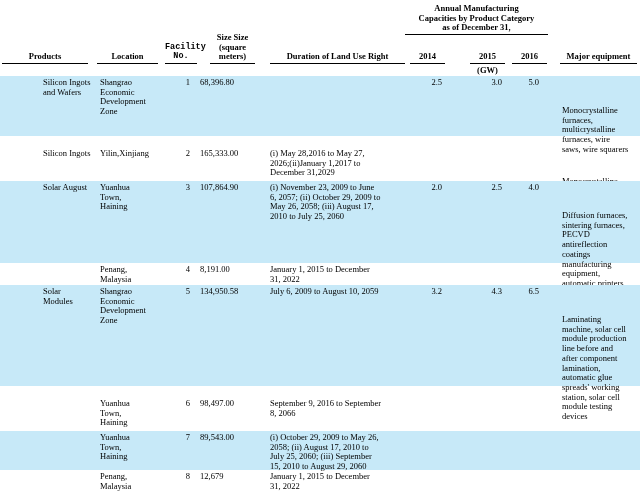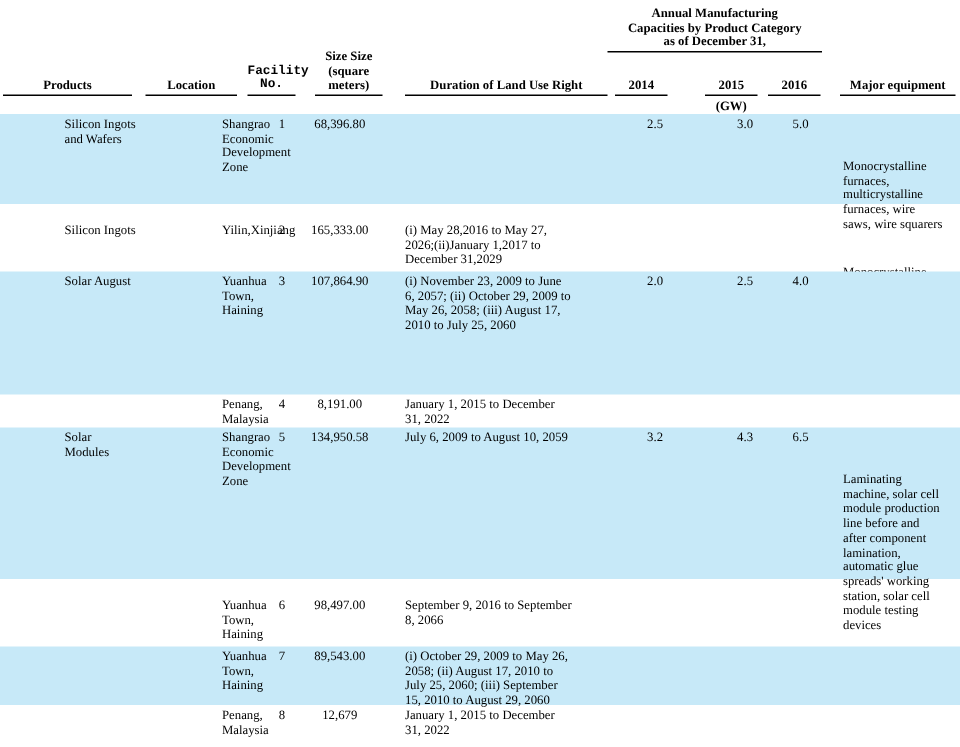--- a/index.html
+++ b/index.html
@@ -40,23 +40,23 @@
   
   .row{position:relative;width:640px;}
   .row.h{background-color:#c7e9f8;}
   .row.h2{
     background-image:linear-gradient(#c7e9f8,#c7e9f8);
     background-size:100% calc(100% - 11px);
     background-repeat:no-repeat;
   }
   .cell{position:absolute;top:2px;white-space:pre-line;}
   .c-products{left:3px;width:60px;margin-left:40px;}
-  .c-location{left:100px;width:62px;margin-left:48px;}
+  .c-location{left:100px;width:62px;}
   .c-fac{left:160px;width:30px;text-align:right;}
-  .c-plant{left:200px;width:53px;text-align:center;}
+  .c-plant{left:200px;width:53px;text-align:left;}
   .c-dur{left:270px;width:140px;}
   .c-14{left:407px;width:35px;text-align:right;}
   .c-15{left:467px;width:35px;text-align:right;}
   .c-16{left:507px;width:32px;text-align:right;}
   .c-equip{left:562px;width:78px;margin-top:28px;}
 </style>
 </head>
 <body>
 
 <div class="page">
@@ -118,20 +118,28 @@
 Haining</div>
     <div class="cell c-fac">3</div>
     <div class="cell c-plant">107,864.90</div>
     <div class="cell c-dur">(i) November 23, 2009 to June
 6, 2057; (ii) October 29, 2009 to
 May 26, 2058; (iii) August 17,
 2010 to July 25, 2060</div>
     <div class="cell c-14">2.0</div>
     <div class="cell c-15">2.5</div>
     <div class="cell c-16">4.0</div>
+    <div class="cell c-equip">Diffusion furnaces,
+sintering furnaces,
+PECVD
+antireflection
+coatings
+manufacturing
+equipment,
+automatic printers</div>
   </div>
 
   <div class="row" style="height:22px">
     <div class="cell c-products"></div>
     <div class="cell c-location">Penang,
 Malaysia</div>
     <div class="cell c-fac">4</div>
     <div class="cell c-plant">8,191.00</div>
     <div class="cell c-dur">January 1, 2015 to December
 31, 2022</div>

